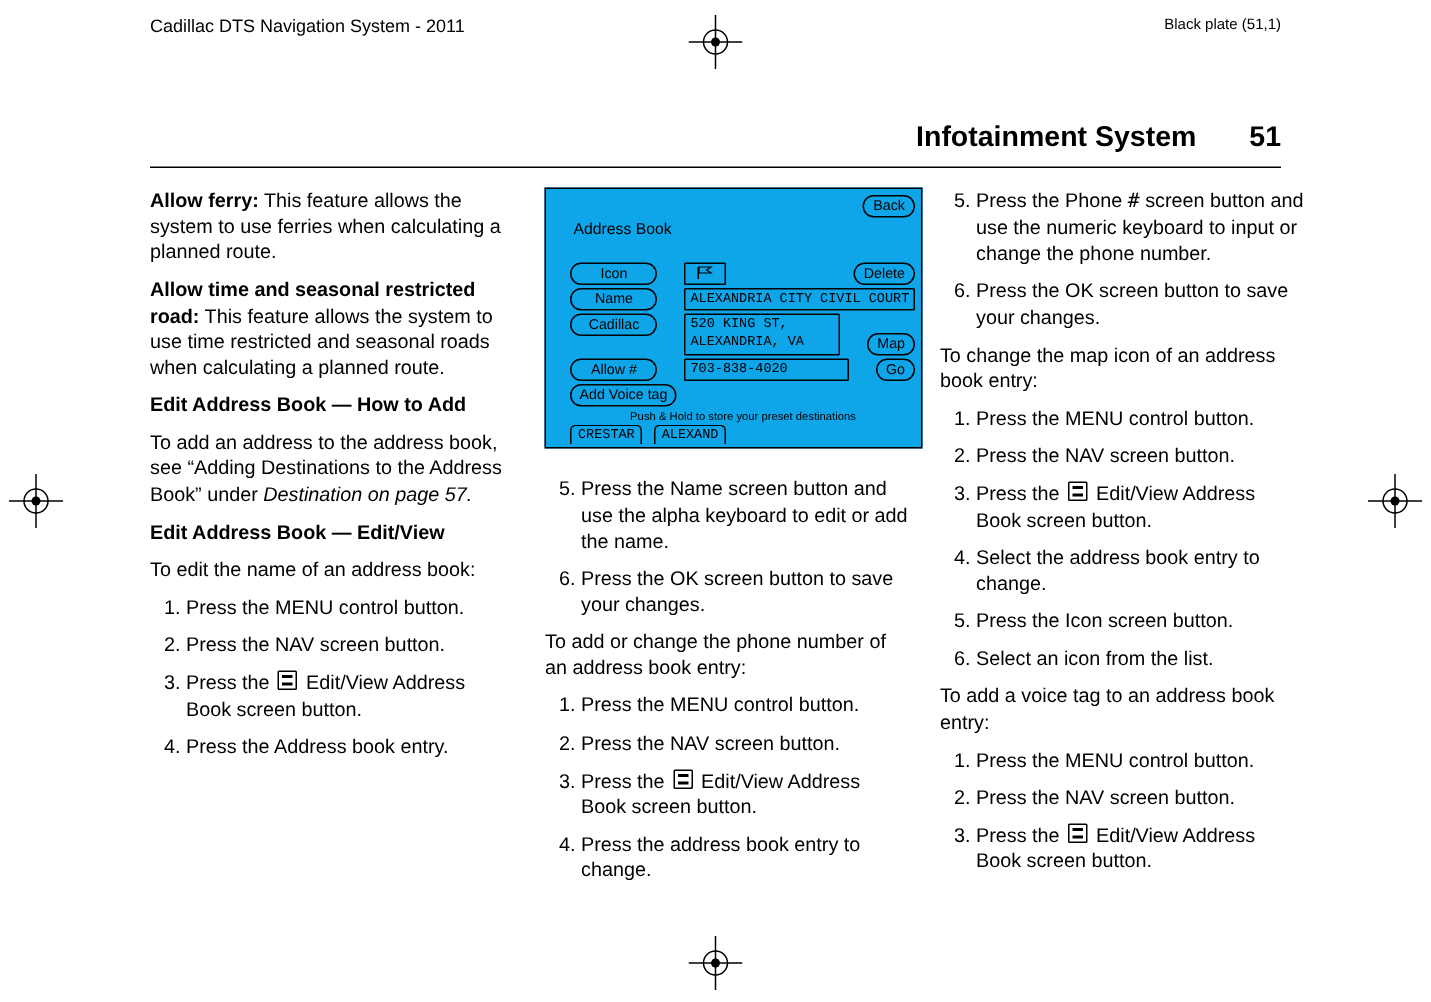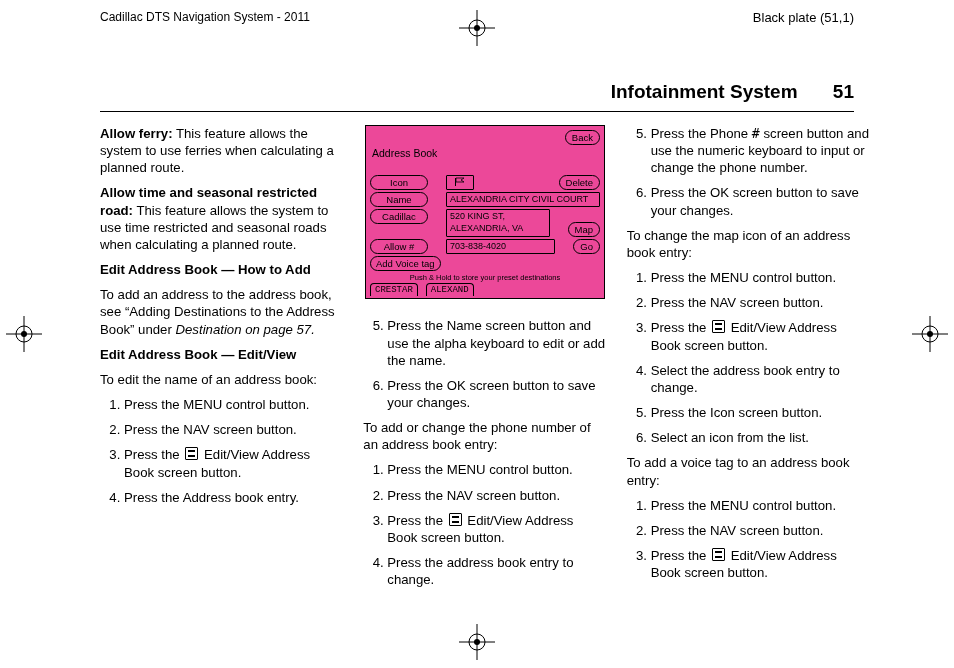--- a/index.html
+++ b/index.html
@@ -32,21 +32,21 @@
   .top-left-text {
     position: absolute;
     left: 100px;
     top: 0;
     font-size: 12px;
   }
   .top-right-text {
     position: absolute;
     right: 100px;
     top: 0;
-    font-size: 13px;
+    font-size: 10px;
   }
 
   .reg-mark-top {
     position: absolute;
     left: 50%;
     top: 10px;
     transform: translateX(-50%);
   }
   .reg-mark-bottom {
     position: absolute;
@@ -144,23 +144,23 @@
   .hash {
     font-family: monospace;
   }
 
   
   .addrbook {
     border: 1px solid #000;
     font-size: 9.5px;
     width: 230px;
     margin: 0 auto 18px auto;
-    padding: 4px 4px 2px 4px;
+    padding: 4px 4px 2px 16px;
     font-family: Arial, Helvetica, sans-serif;
-    background: #ec4899;
+    background: #0ea5e9;
   }
   .addrbook .title {
     font-size: 10.5px;
     margin: 0 0 14px 2px;
   }
   .addrbook .row {
     display: flex;
     align-items: stretch;
     gap: 18px;
     margin-bottom: 2px;
@@ -175,21 +175,21 @@
   }
   .addrbook .lbl { width: 46px; text-align: center; }
   .addrbook .field {
     border: 1px solid #000;
     border-radius: 1px;
     flex: 1;
     padding: 0 3px;
     line-height: 13px;
     height: 13px;
     overflow: hidden;
-    font-family: Liberation Sans, sans-serif;
+    font-family: Liberation Mono, monospace;
     font-size: 9px;
   }
   .addrbook .field.tall {
     height: 26px;
     line-height: 12px;
     white-space: pre-line;
   }
   .addrbook .right-pill {
     border: 1px solid #000;
     border-radius: 8px;

